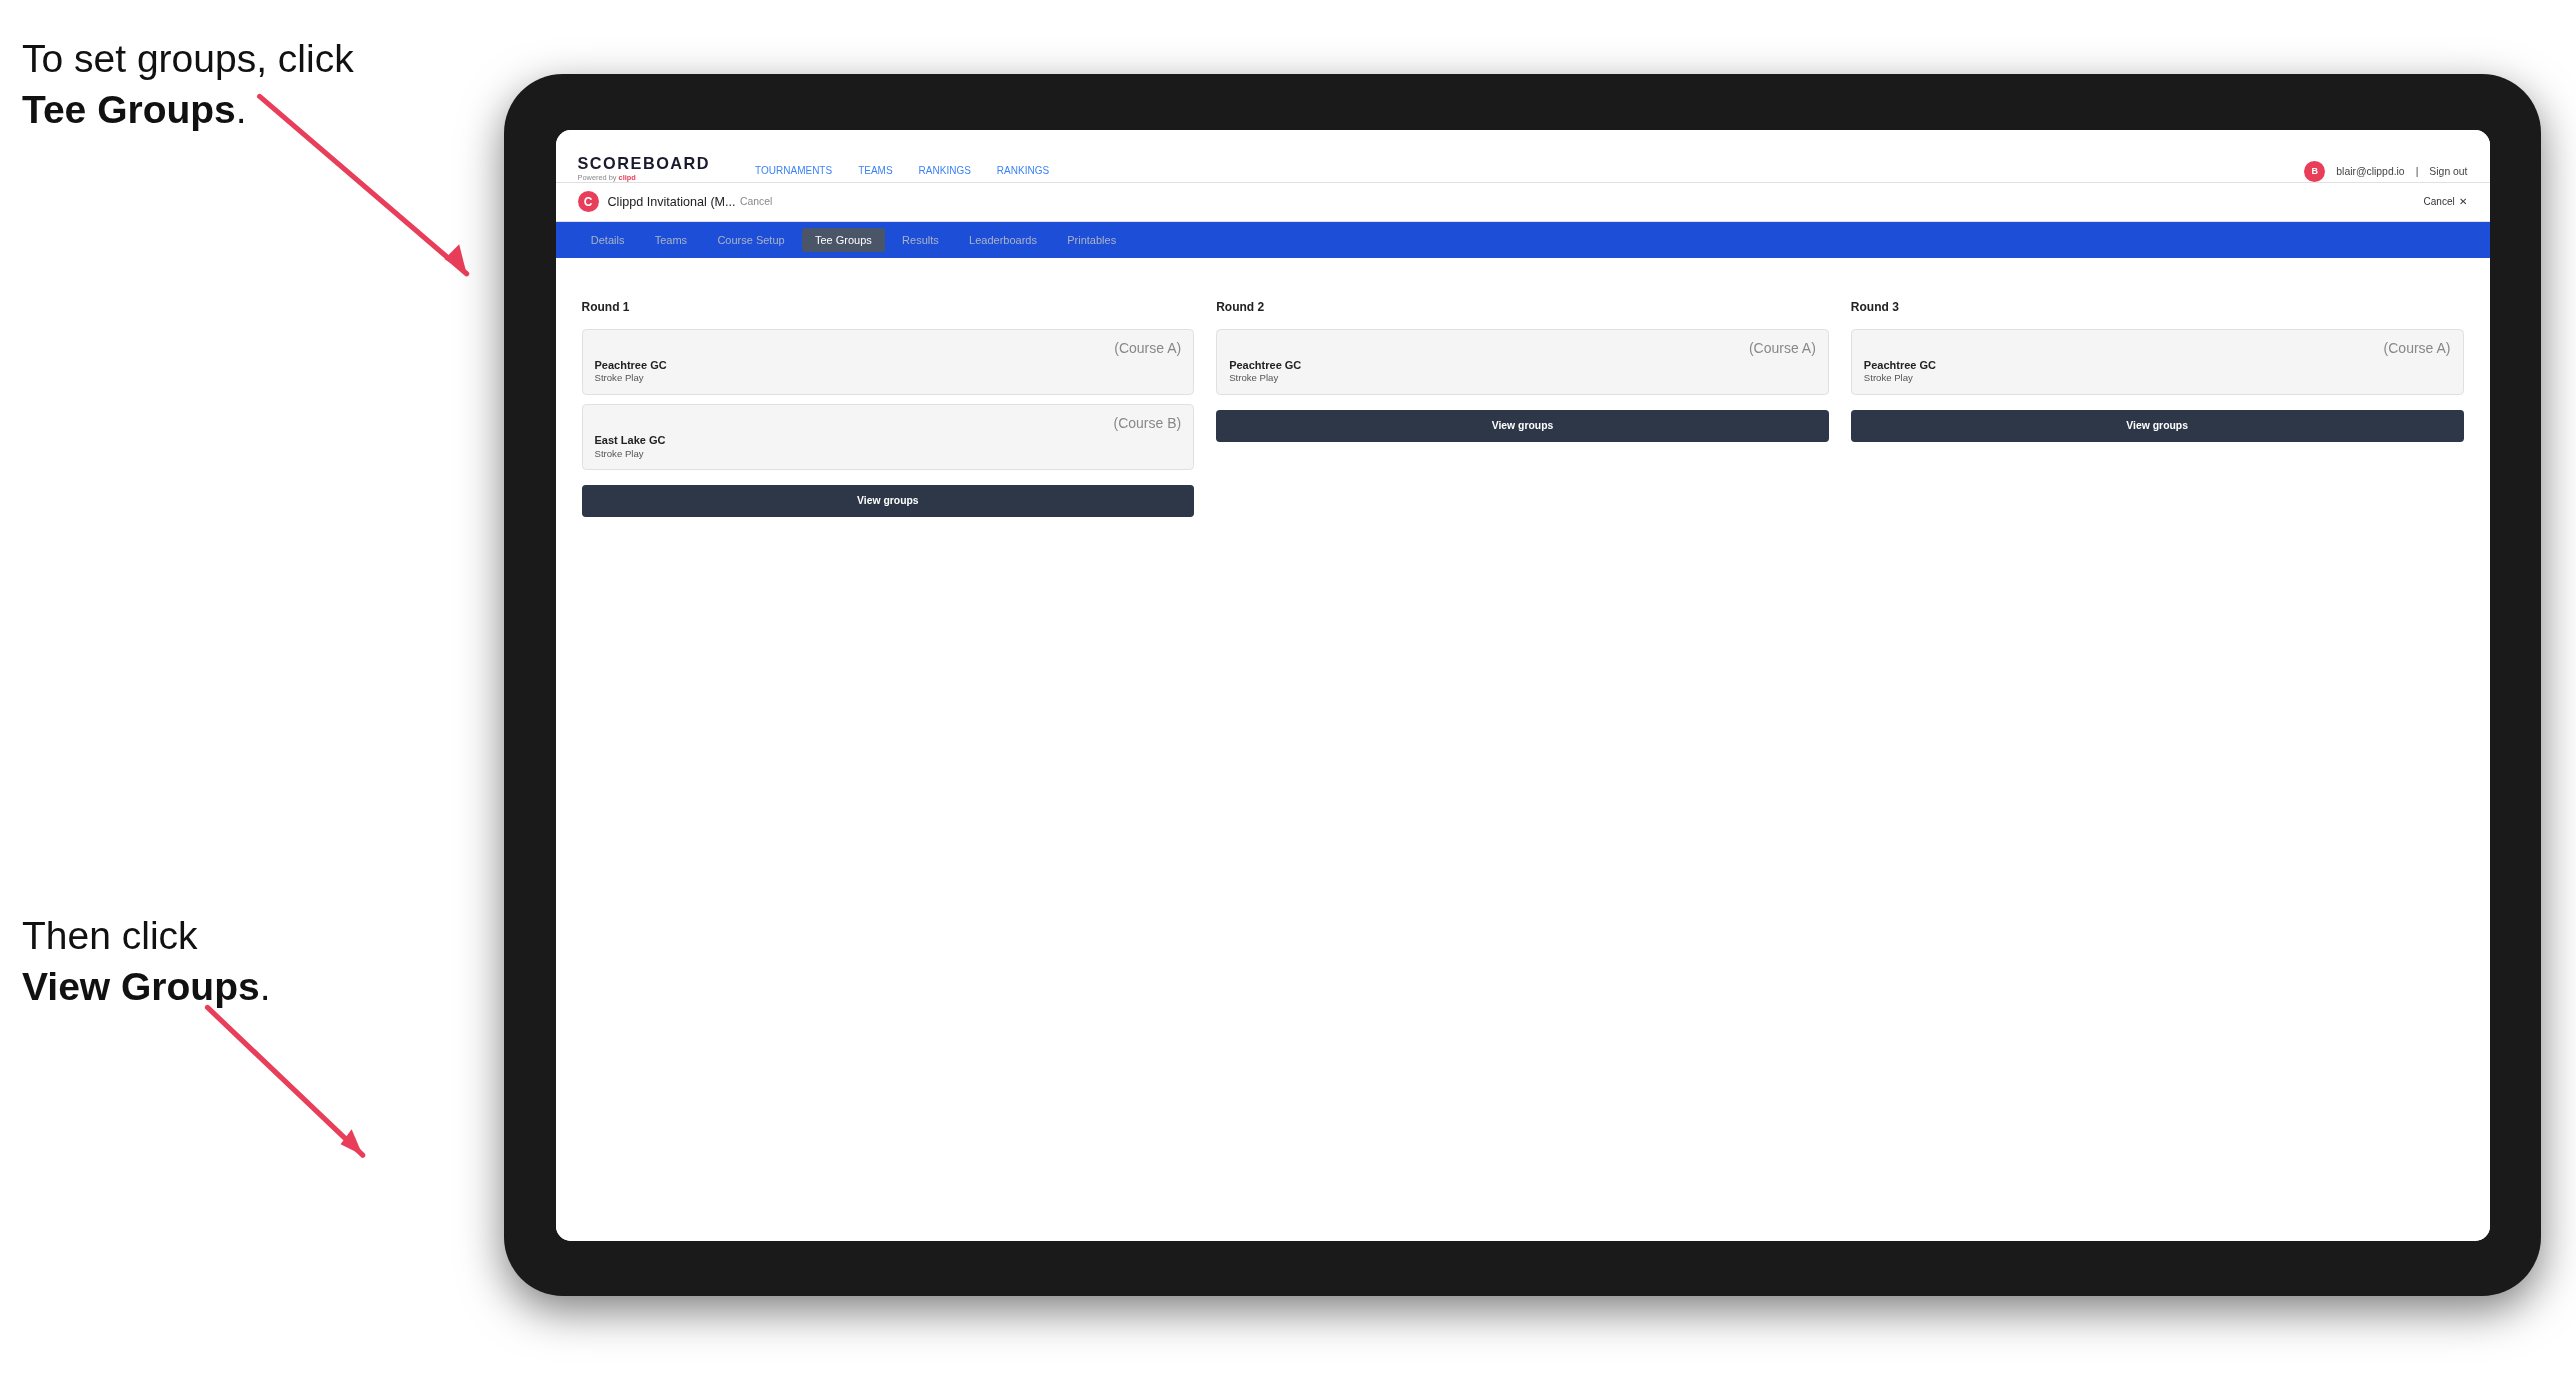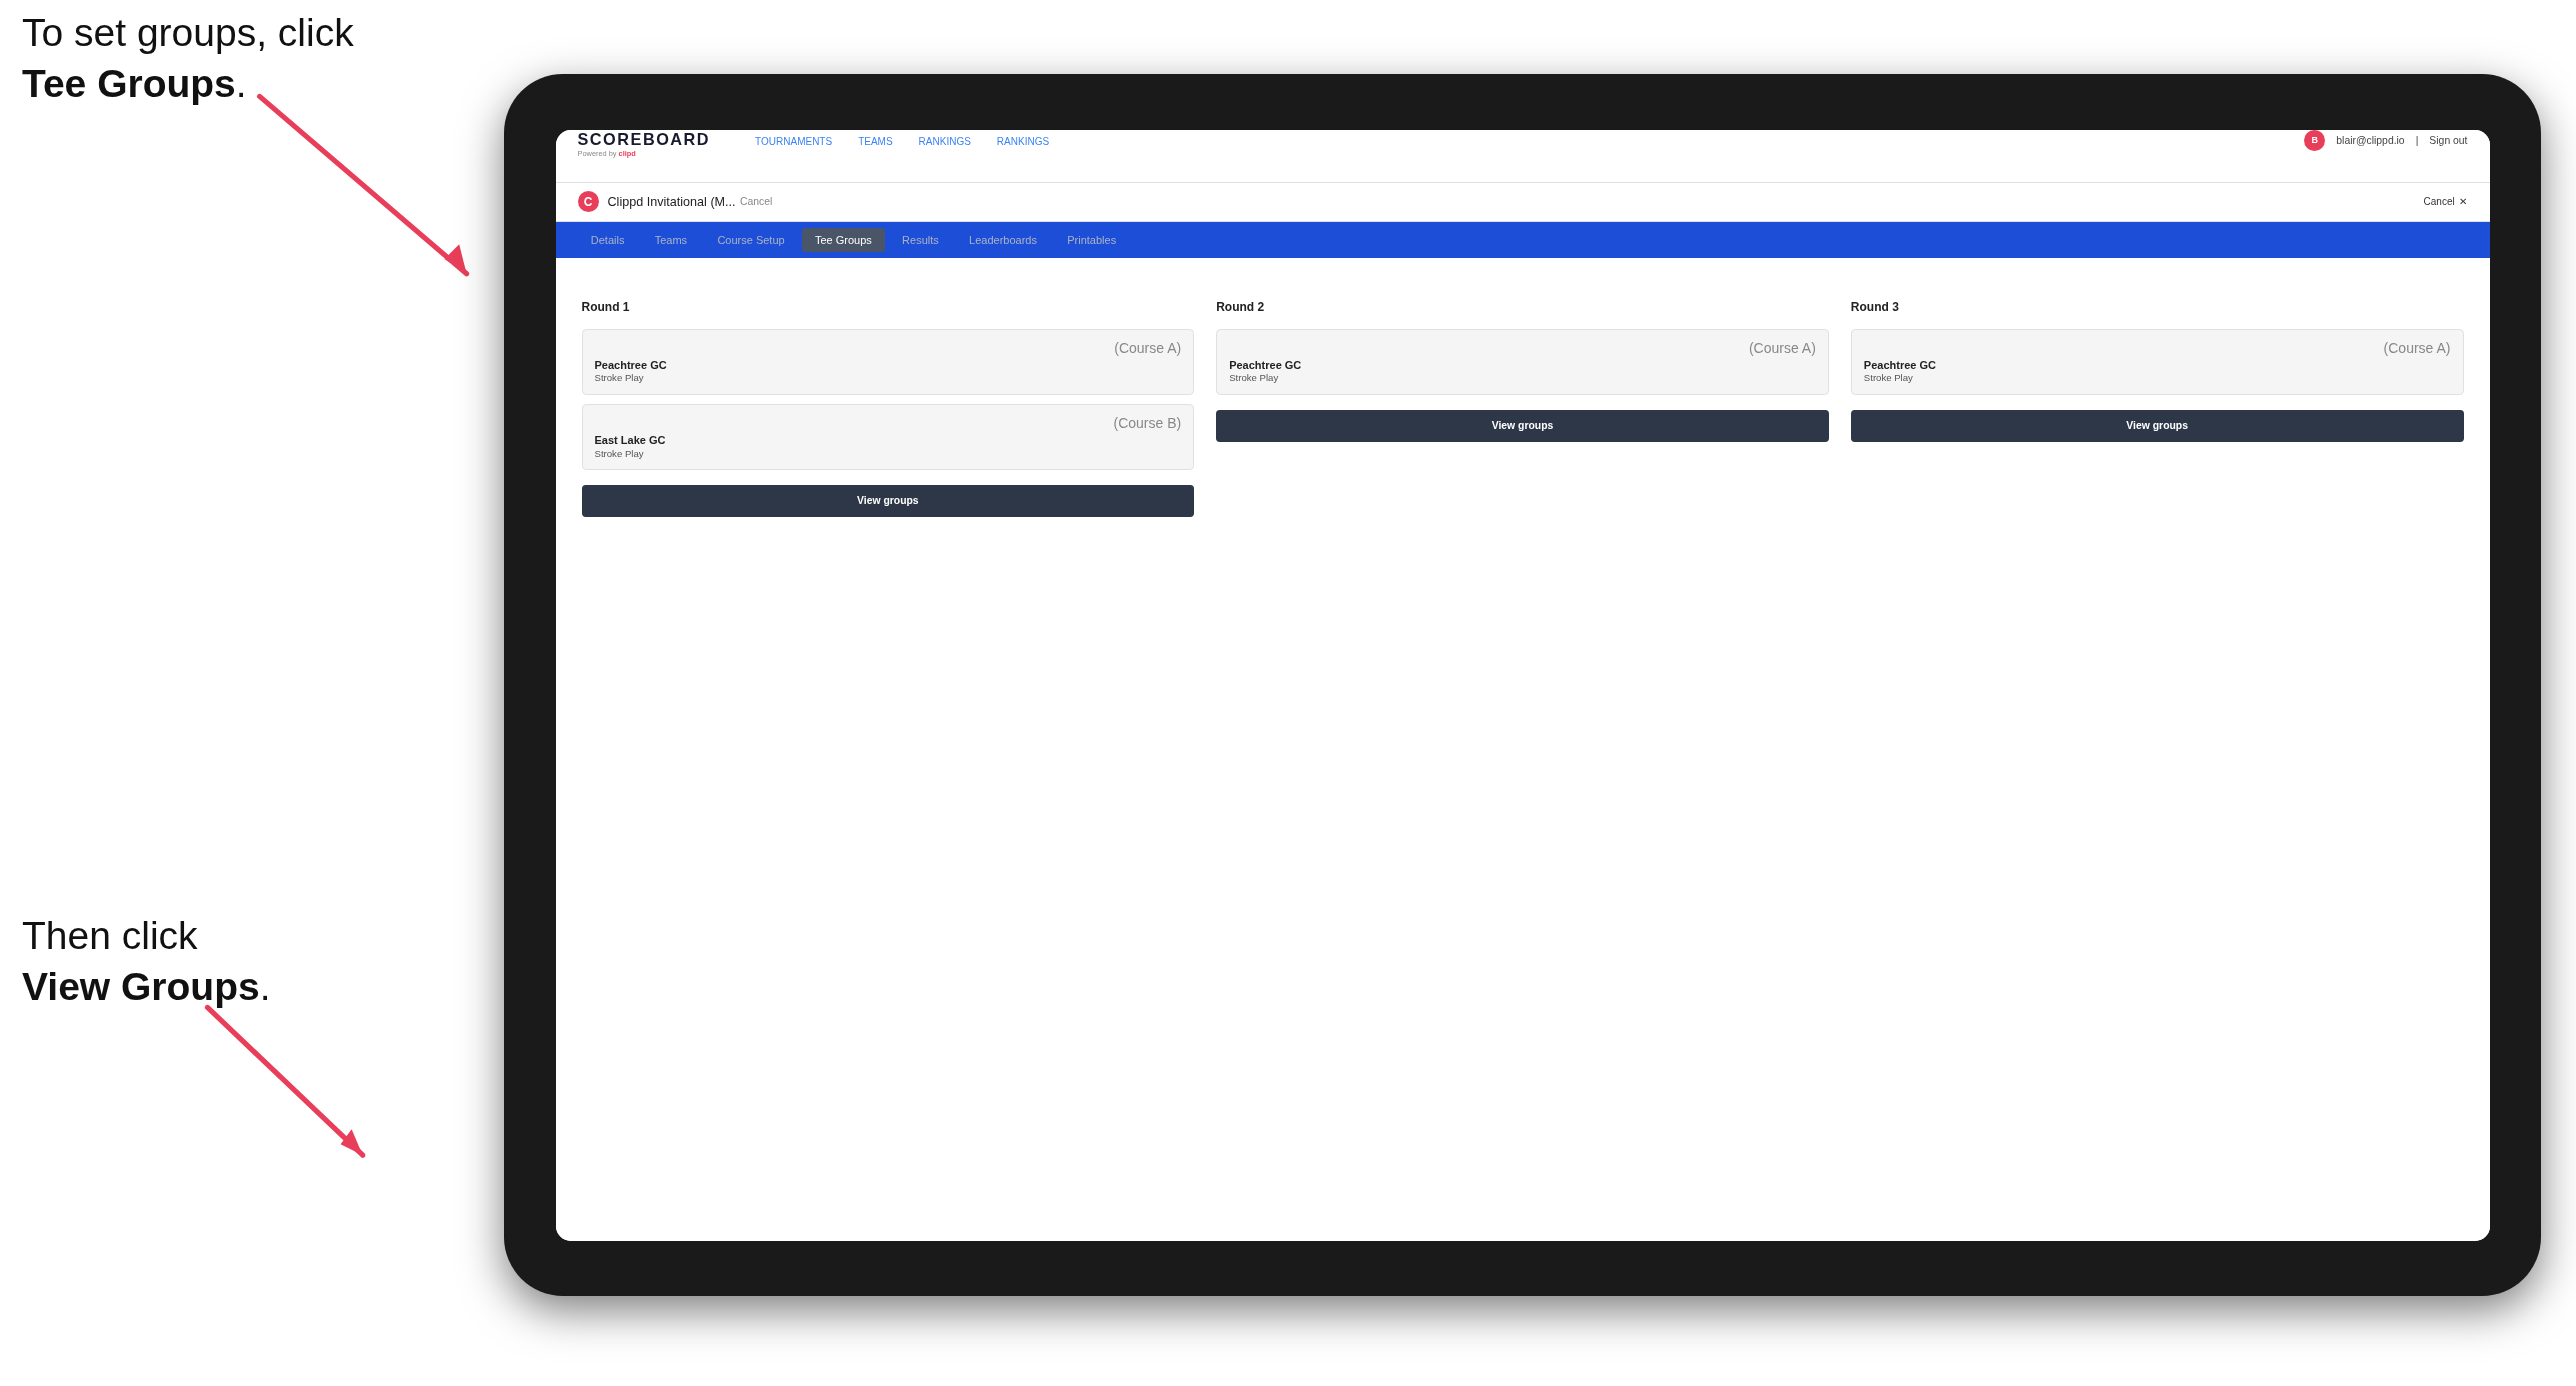--- a/index.html
+++ b/index.html
@@ -8,21 +8,21 @@
       font-family: -apple-system, BlinkMacSystemFont, 'Segoe UI', Arial, sans-serif;
       width: 2576px;
       height: 1386px;
       position: relative;
       overflow: hidden;
     }
 
     
     .instruction-top {
       position: absolute;
-      top: 8px;
+      top: 34px;
       left: 22px;
       font-size: 39px;
       line-height: 1.3;
       color: #111;
     }
     .instruction-top .bold { font-weight: 800; }
 
     
     .instruction-bottom {
       position: absolute;
@@ -79,21 +79,21 @@
       flex-direction: column;
     }
 
     
     .top-nav {
       background: #ffffff;
       border-bottom: 0.7px solid #e0e0e0;
       padding: 0 22px;
       height: 53px;
       display: flex;
-      align-items: flex-start;
+      align-items: flex-end;
       gap: 30px;
     }
 
     .logo-area {
       display: flex;
       flex-direction: column;
       margin-right: 15px;
     }
 
     .logo-scoreboard {

